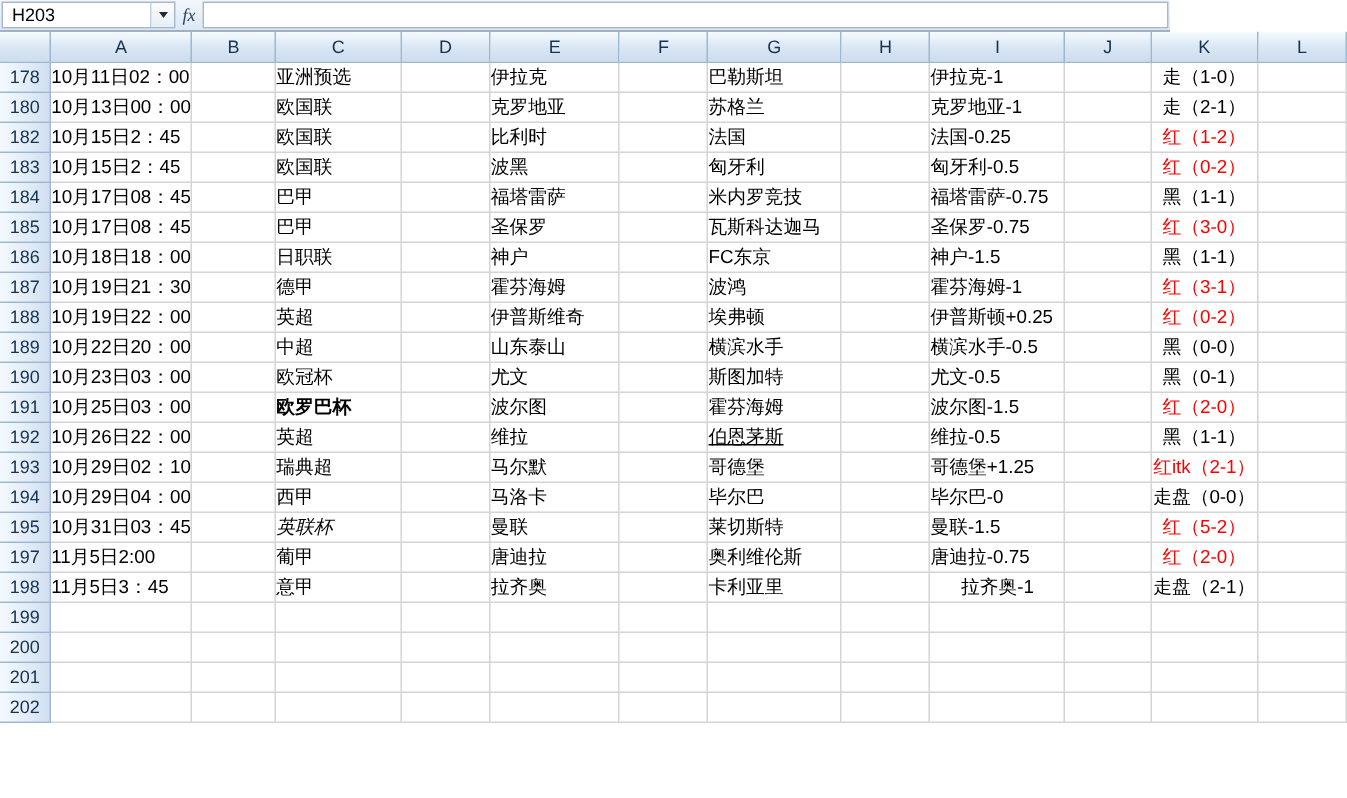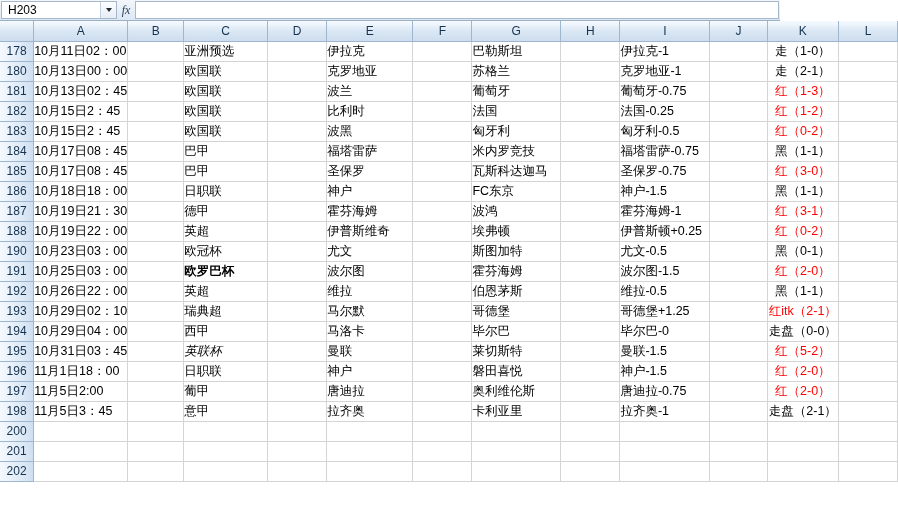--- a/index.html
+++ b/index.html
@@ -202,35 +202,20 @@
             <td class="cell" style="width: 92px;">克罗地亚</td>
             <td class="cell empty" style="width: 72px;"></td>
             <td class="cell" style="width: 92px; margin-top: 24px;">苏格兰</td>
             <td class="cell empty" style="width: 72px;"></td>
             <td class="cell" style="width: 92px;">克罗地亚-1</td>
             <td class="cell empty" style="width: 70px;"></td>
             <td class="cell ta-c" style="width: 72px; color: rgb(0, 0, 0);">走（2-1）</td>
             <td class="cell empty" style="width: 72px;"></td>
           </tr>
           <tr>
-            <td class="rowhead">181</td>
-            <td class="cell" style="width: 68px;">10月13日02：45</td>
-            <td class="cell empty" style="width: 68px;"></td>
-            <td class="cell" style="width: 92px;">欧国联</td>
-            <td class="cell empty" style="width: 72px;"></td>
-            <td class="cell" style="width: 92px;">波兰</td>
-            <td class="cell empty" style="width: 72px;"></td>
-            <td class="cell" style="width: 92px;">葡萄牙</td>
-            <td class="cell empty" style="width: 72px;"></td>
-            <td class="cell" style="width: 92px;">葡萄牙-0.75</td>
-            <td class="cell empty" style="width: 70px;"></td>
-            <td class="cell ta-c" style="width: 72px; color: rgb(255, 0, 0);">红（1-3）</td>
-            <td class="cell empty" style="width: 72px;"></td>
-          </tr>
-          <tr>
             <td class="rowhead">182</td>
             <td class="cell" style="width: 68px;">10月15日2：45</td>
             <td class="cell empty" style="width: 68px;"></td>
             <td class="cell" style="width: 92px;">欧国联</td>
             <td class="cell empty" style="width: 72px;"></td>
             <td class="cell" style="width: 92px;">比利时</td>
             <td class="cell empty" style="width: 72px;"></td>
             <td class="cell" style="width: 92px;">法国</td>
             <td class="cell empty" style="width: 72px;"></td>
             <td class="cell" style="width: 92px;">法国-0.25</td>
@@ -322,20 +307,35 @@
             <td class="cell" style="width: 92px;">伊普斯维奇</td>
             <td class="cell empty" style="width: 72px;"></td>
             <td class="cell" style="width: 92px;">埃弗顿</td>
             <td class="cell empty" style="width: 72px;"></td>
             <td class="cell" style="width: 92px;">伊普斯顿+0.25</td>
             <td class="cell empty" style="width: 70px;"></td>
             <td class="cell ta-c" style="width: 72px; color: rgb(255, 0, 0);">红（0-2）</td>
             <td class="cell empty" style="width: 72px;"></td>
           </tr>
           <tr>
+            <td class="rowhead">189</td>
+            <td class="cell" style="width: 68px;">10月22日20：00</td>
+            <td class="cell empty" style="width: 68px;"></td>
+            <td class="cell" style="width: 92px;">中超</td>
+            <td class="cell empty" style="width: 72px;"></td>
+            <td class="cell" style="width: 92px;">山东泰山</td>
+            <td class="cell empty" style="width: 72px;"></td>
+            <td class="cell" style="width: 92px;">横滨水手</td>
+            <td class="cell empty" style="width: 72px;"></td>
+            <td class="cell" style="width: 92px;">横滨水手-0.5</td>
+            <td class="cell empty" style="width: 70px;"></td>
+            <td class="cell ta-c" style="width: 72px; color: rgb(0, 0, 0);">黑（0-0）</td>
+            <td class="cell empty" style="width: 72px;"></td>
+          </tr>
+          <tr>
             <td class="rowhead">190</td>
             <td class="cell" style="width: 68px;">10月23日03：00</td>
             <td class="cell empty" style="width: 68px;"></td>
             <td class="cell" style="width: 92px;">欧冠杯</td>
             <td class="cell empty" style="width: 72px;"></td>
             <td class="cell" style="width: 92px;">尤文</td>
             <td class="cell empty" style="width: 72px;"></td>
             <td class="cell" style="width: 92px;">斯图加特</td>
             <td class="cell empty" style="width: 72px;"></td>
             <td class="cell" style="width: 92px;">尤文-0.5</td>
@@ -359,21 +359,21 @@
             <td class="cell empty" style="width: 72px;"></td>
           </tr>
           <tr>
             <td class="rowhead">192</td>
             <td class="cell" style="width: 68px;">10月26日22：00</td>
             <td class="cell empty" style="width: 68px;"></td>
             <td class="cell" style="width: 92px;">英超</td>
             <td class="cell empty" style="width: 72px;"></td>
             <td class="cell" style="width: 92px;">维拉</td>
             <td class="cell empty" style="width: 72px;"></td>
-            <td class="cell" style="width: 92px;">伯恩茅斯</td>
+            <td class="cell" style="width: 92px; text-decoration: underline;">伯恩茅斯</td>
             <td class="cell empty" style="width: 72px;"></td>
             <td class="cell" style="width: 92px;">维拉-0.5</td>
             <td class="cell empty" style="width: 70px;"></td>
             <td class="cell ta-c" style="width: 72px; color: rgb(0, 0, 0);">黑（1-1）</td>
             <td class="cell empty" style="width: 72px;"></td>
           </tr>
           <tr>
             <td class="rowhead">193</td>
             <td class="cell" style="width: 68px;">10月29日02：10</td>
             <td class="cell empty" style="width: 68px;"></td>
@@ -412,35 +412,20 @@
             <td class="cell" style="width: 92px;">曼联</td>
             <td class="cell empty" style="width: 72px;"></td>
             <td class="cell" style="width: 92px;">莱切斯特</td>
             <td class="cell empty" style="width: 72px;"></td>
             <td class="cell" style="width: 92px;">曼联-1.5</td>
             <td class="cell empty" style="width: 70px;"></td>
             <td class="cell ta-c" style="width: 72px; color: rgb(255, 0, 0);">红（5-2）</td>
             <td class="cell empty" style="width: 72px;"></td>
           </tr>
           <tr>
-            <td class="rowhead">196</td>
-            <td class="cell" style="width: 68px;">11月1日18：00</td>
-            <td class="cell empty" style="width: 68px;"></td>
-            <td class="cell" style="width: 92px;">日职联</td>
-            <td class="cell empty" style="width: 72px;"></td>
-            <td class="cell" style="width: 92px;">神户</td>
-            <td class="cell empty" style="width: 72px;"></td>
-            <td class="cell" style="width: 92px;">磐田喜悦</td>
-            <td class="cell empty" style="width: 72px;"></td>
-            <td class="cell" style="width: 92px;">神户-1.5</td>
-            <td class="cell empty" style="width: 70px;"></td>
-            <td class="cell ta-c" style="width: 72px; color: rgb(255, 0, 0);">红（2-0）</td>
-            <td class="cell empty" style="width: 72px;"></td>
-          </tr>
-          <tr>
             <td class="rowhead">197</td>
             <td class="cell" style="width: 68px;">11月5日2:00</td>
             <td class="cell empty" style="width: 68px;"></td>
             <td class="cell" style="width: 92px;">葡甲</td>
             <td class="cell empty" style="width: 72px;"></td>
             <td class="cell" style="width: 92px;">唐迪拉</td>
             <td class="cell empty" style="width: 72px;"></td>
             <td class="cell" style="width: 92px;">奥利维伦斯</td>
             <td class="cell empty" style="width: 72px;"></td>
             <td class="cell" style="width: 92px;">唐迪拉-0.75</td>
@@ -451,23 +436,38 @@
           <tr>
             <td class="rowhead">198</td>
             <td class="cell" style="width: 68px;">11月5日3：45</td>
             <td class="cell empty" style="width: 68px;"></td>
             <td class="cell" style="width: 92px; margin-top: 23px;">意甲</td>
             <td class="cell empty" style="width: 72px;"></td>
             <td class="cell" style="width: 92px;">拉齐奥</td>
             <td class="cell empty" style="width: 72px;"></td>
             <td class="cell" style="width: 92px;">卡利亚里</td>
             <td class="cell empty" style="width: 72px;"></td>
-            <td class="cell" style="width: 92px;">拉齐奥-1</td>
+            <td class="cell" style="width: 92px; text-align: center;">拉齐奥-1</td>
             <td class="cell empty" style="width: 70px;"></td>
             <td class="cell ta-c" style="width: 72px; color: rgb(0, 0, 0);">走盘（2-1）</td>
+            <td class="cell empty" style="width: 72px;"></td>
+          </tr>
+          <tr>
+            <td class="rowhead">199</td>
+            <td class="cell empty" style="width: 68px;"></td>
+            <td class="cell empty" style="width: 68px;"></td>
+            <td class="cell empty" style="width: 92px;"></td>
+            <td class="cell empty" style="width: 72px;"></td>
+            <td class="cell empty" style="width: 92px;"></td>
+            <td class="cell empty" style="width: 72px;"></td>
+            <td class="cell empty" style="width: 92px;"></td>
+            <td class="cell empty" style="width: 72px;"></td>
+            <td class="cell empty" style="width: 92px;"></td>
+            <td class="cell empty" style="width: 70px;"></td>
+            <td class="cell empty" style="width: 72px;"></td>
             <td class="cell empty" style="width: 72px;"></td>
           </tr>
           <tr>
             <td class="rowhead">200</td>
             <td class="cell empty" style="width: 68px;"></td>
             <td class="cell empty" style="width: 68px;"></td>
             <td class="cell empty" style="width: 92px;"></td>
             <td class="cell empty" style="width: 72px;"></td>
             <td class="cell empty" style="width: 92px;"></td>
             <td class="cell empty" style="width: 72px;"></td>

